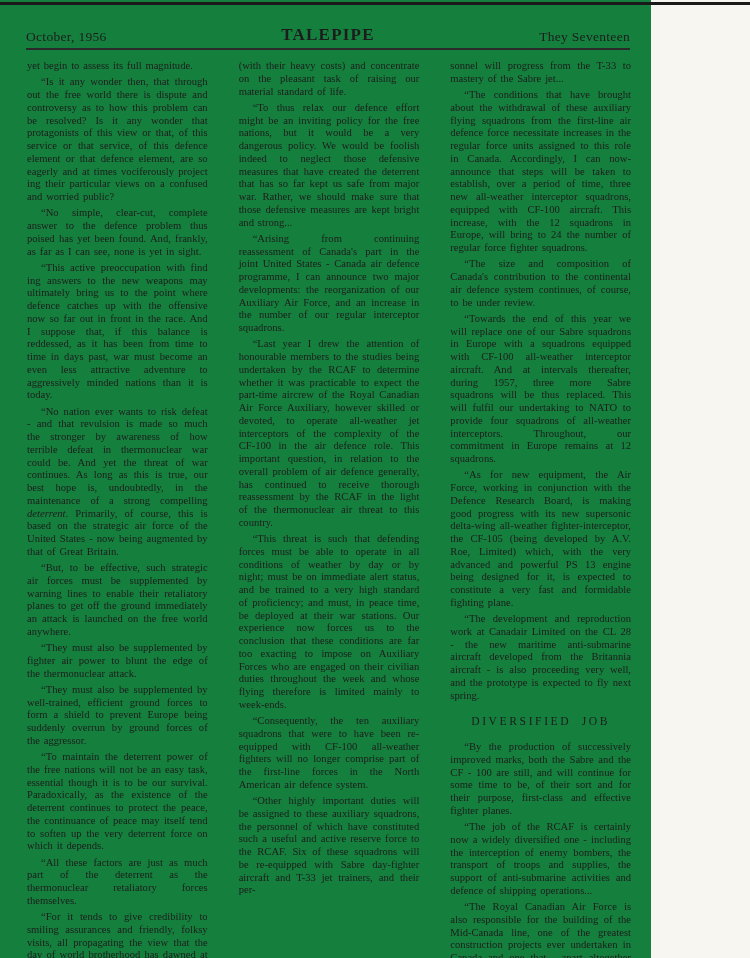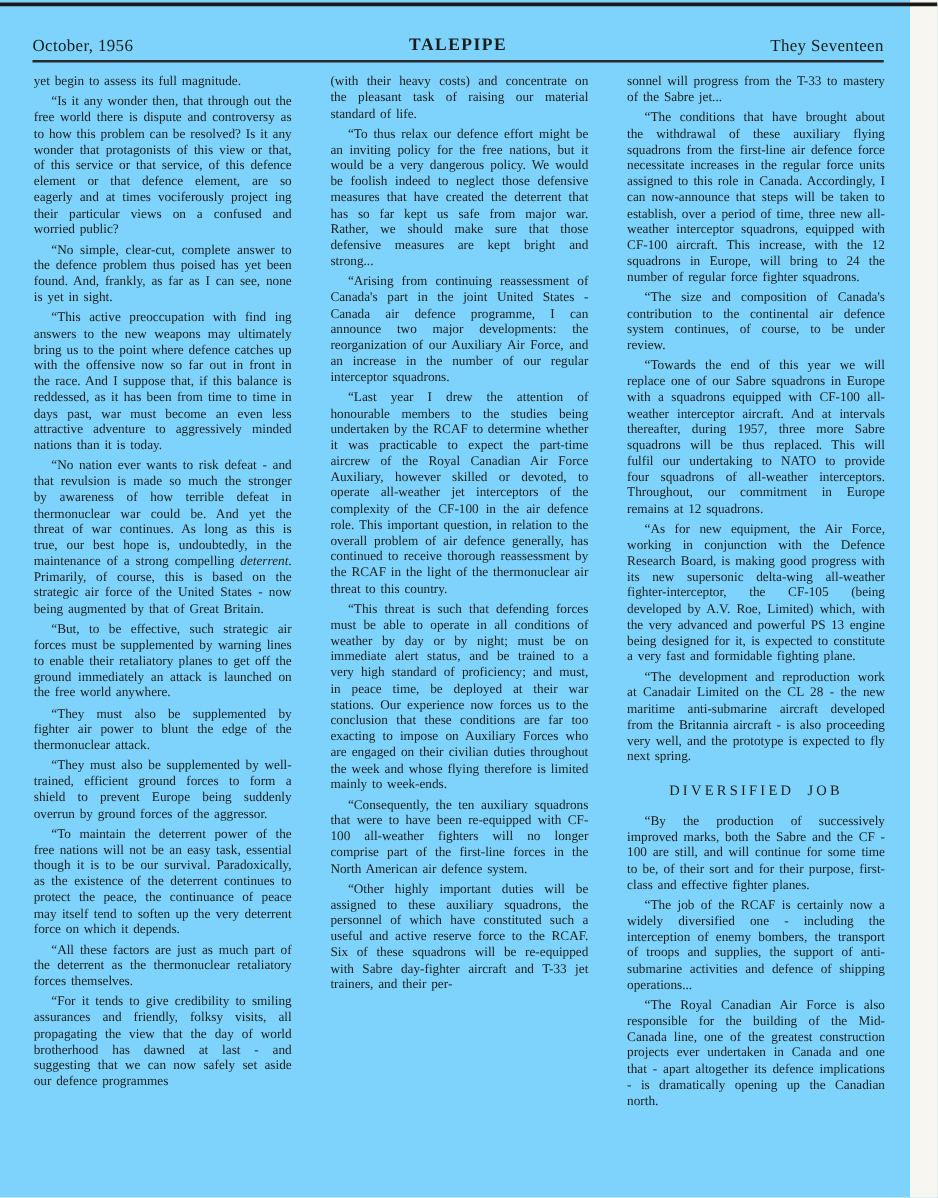--- a/index.html
+++ b/index.html
@@ -7,23 +7,23 @@
     padding: 0;
     width: 750px;
     height: 958px;
     overflow: hidden;
     background: #f7f6f1;
     color: #1c1c1c;
     font-family: "Liberation Serif", "DejaVu Serif", serif;
   }
   .page {
     position: relative;
-    width: 728px;
+    width: 651px;
     height: 958px;
-    background: #7dd3fc;
+    background: #15803d;
     box-sizing: border-box;
   }
   .top-rule {
     position: absolute;
     top: 2px;
     left: 0;
     width: 750px;
     height: 3px;
     background: #1a1a1a;
   }
@@ -41,21 +41,21 @@
     bottom: 3px;
     font-size: 13.5px;
     letter-spacing: 0.3px;
   }
   .masthead .title {
     position: absolute;
     left: 0;
     right: 0;
     bottom: 3px;
     text-align: center;
-    font-size: 14px;
+    font-size: 17px;
     letter-spacing: 1.2px;
     font-weight: 600;
   }
   .masthead .pageno {
     position: absolute;
     right: 0;
     bottom: 3px;
     font-size: 13.5px;
     letter-spacing: 0.3px;
   }

